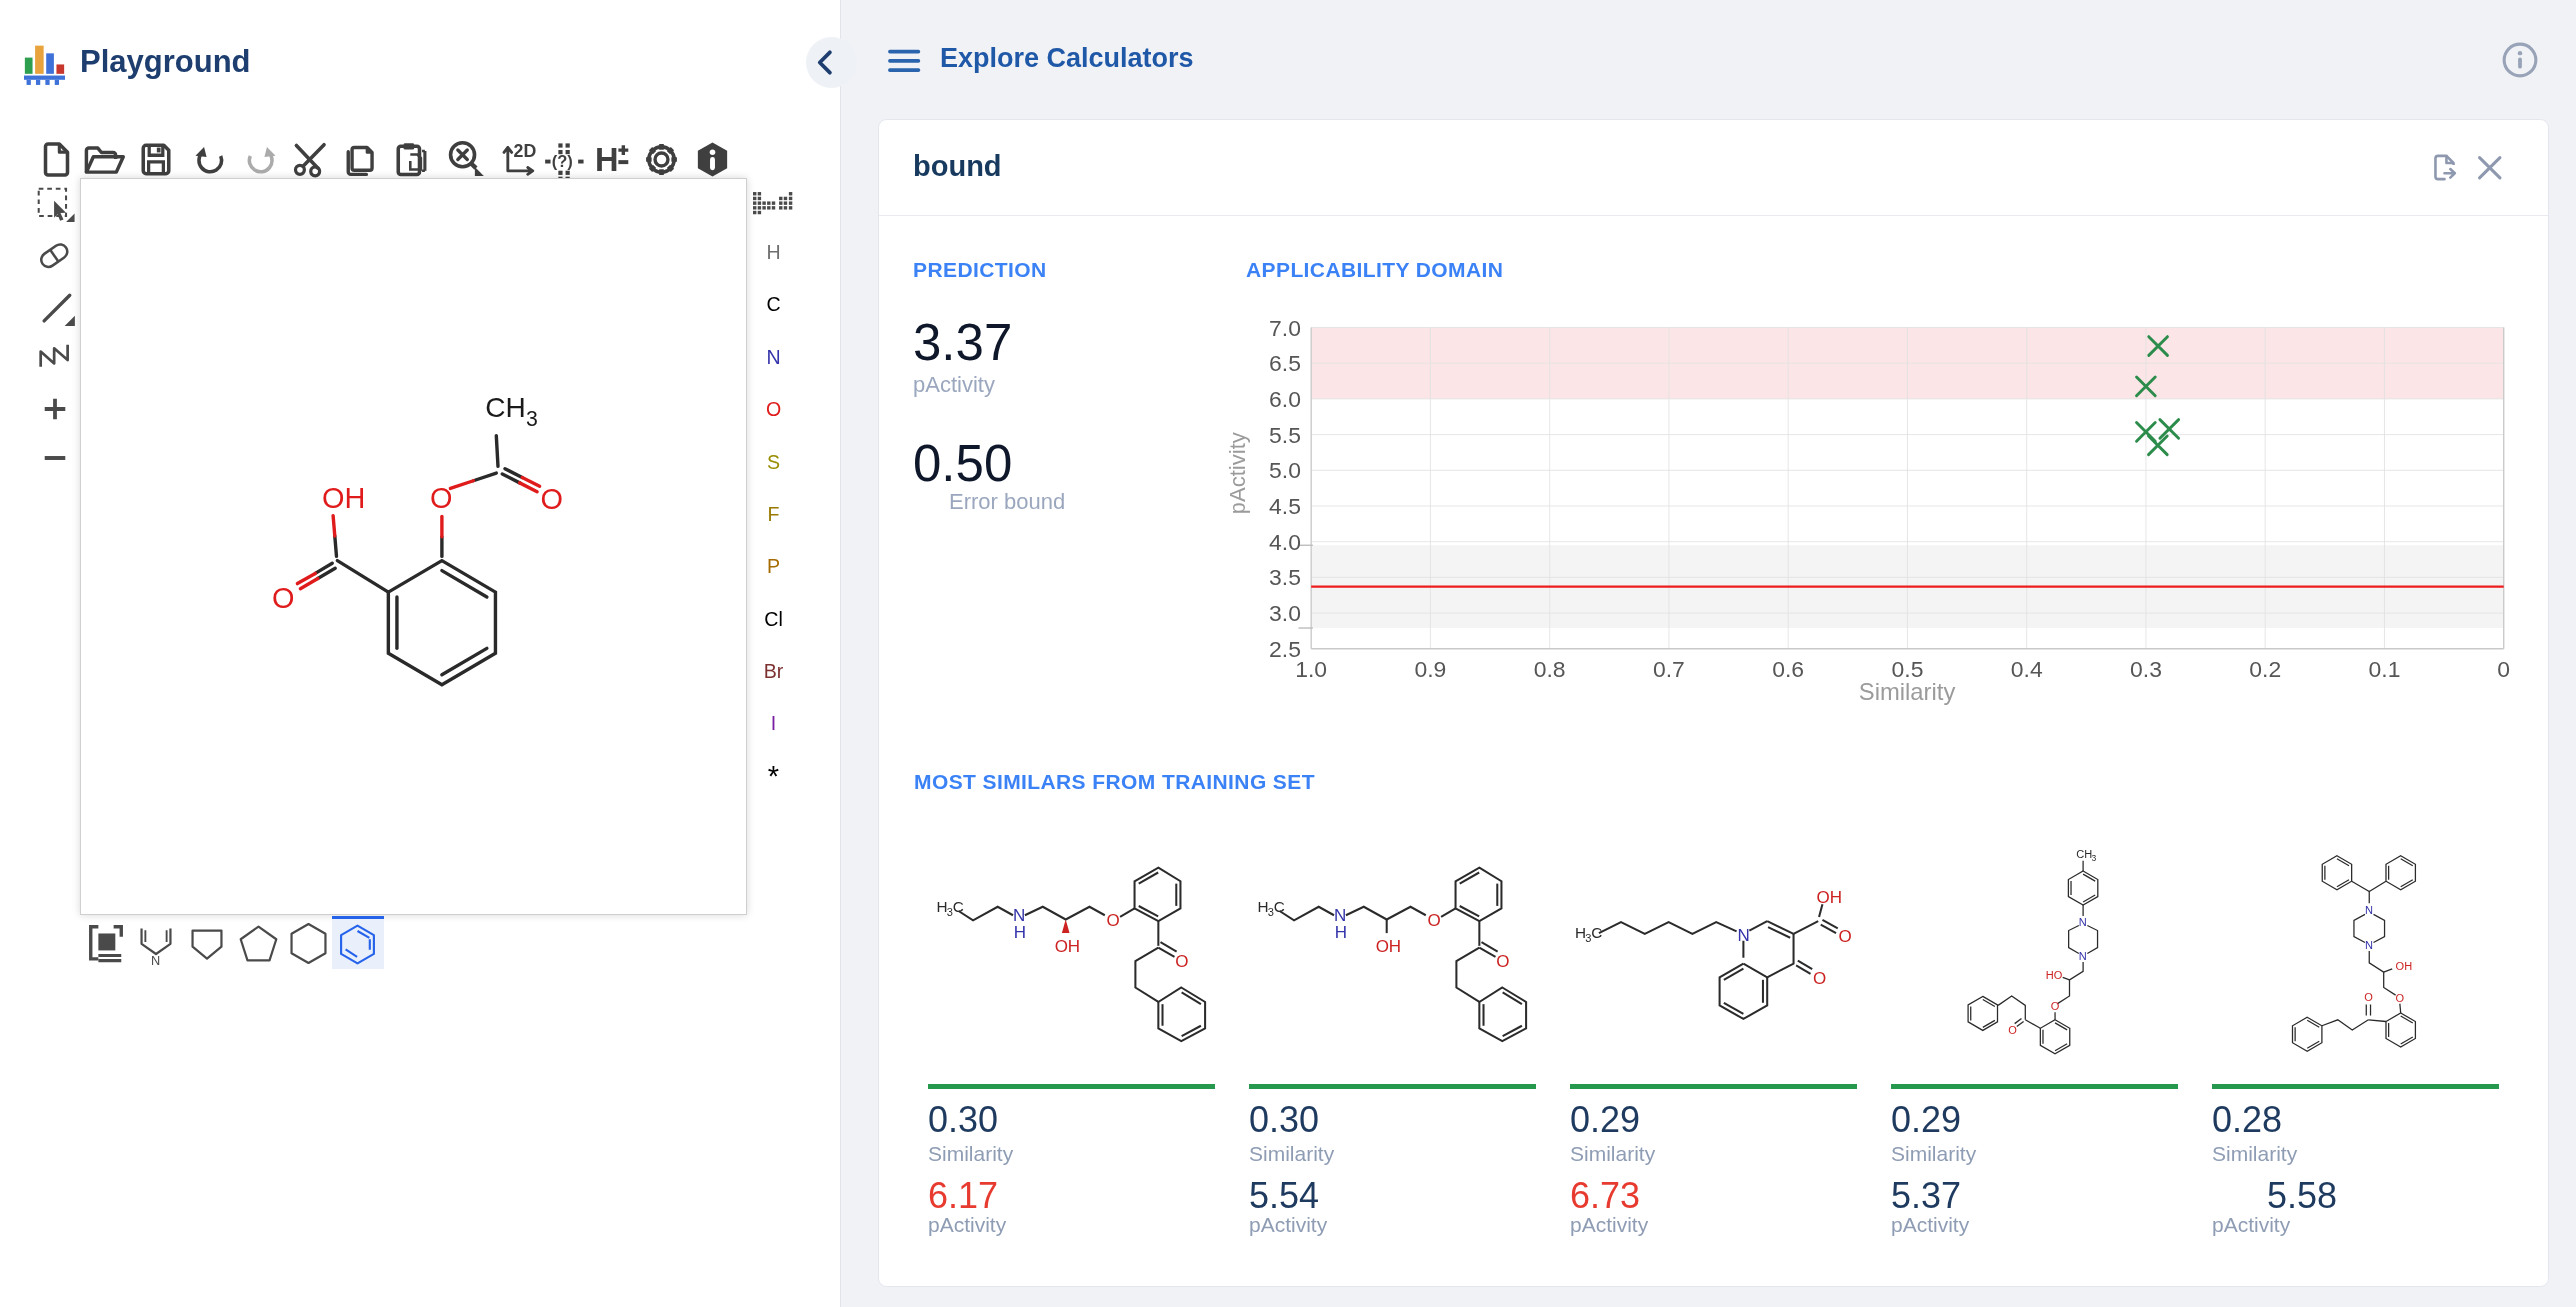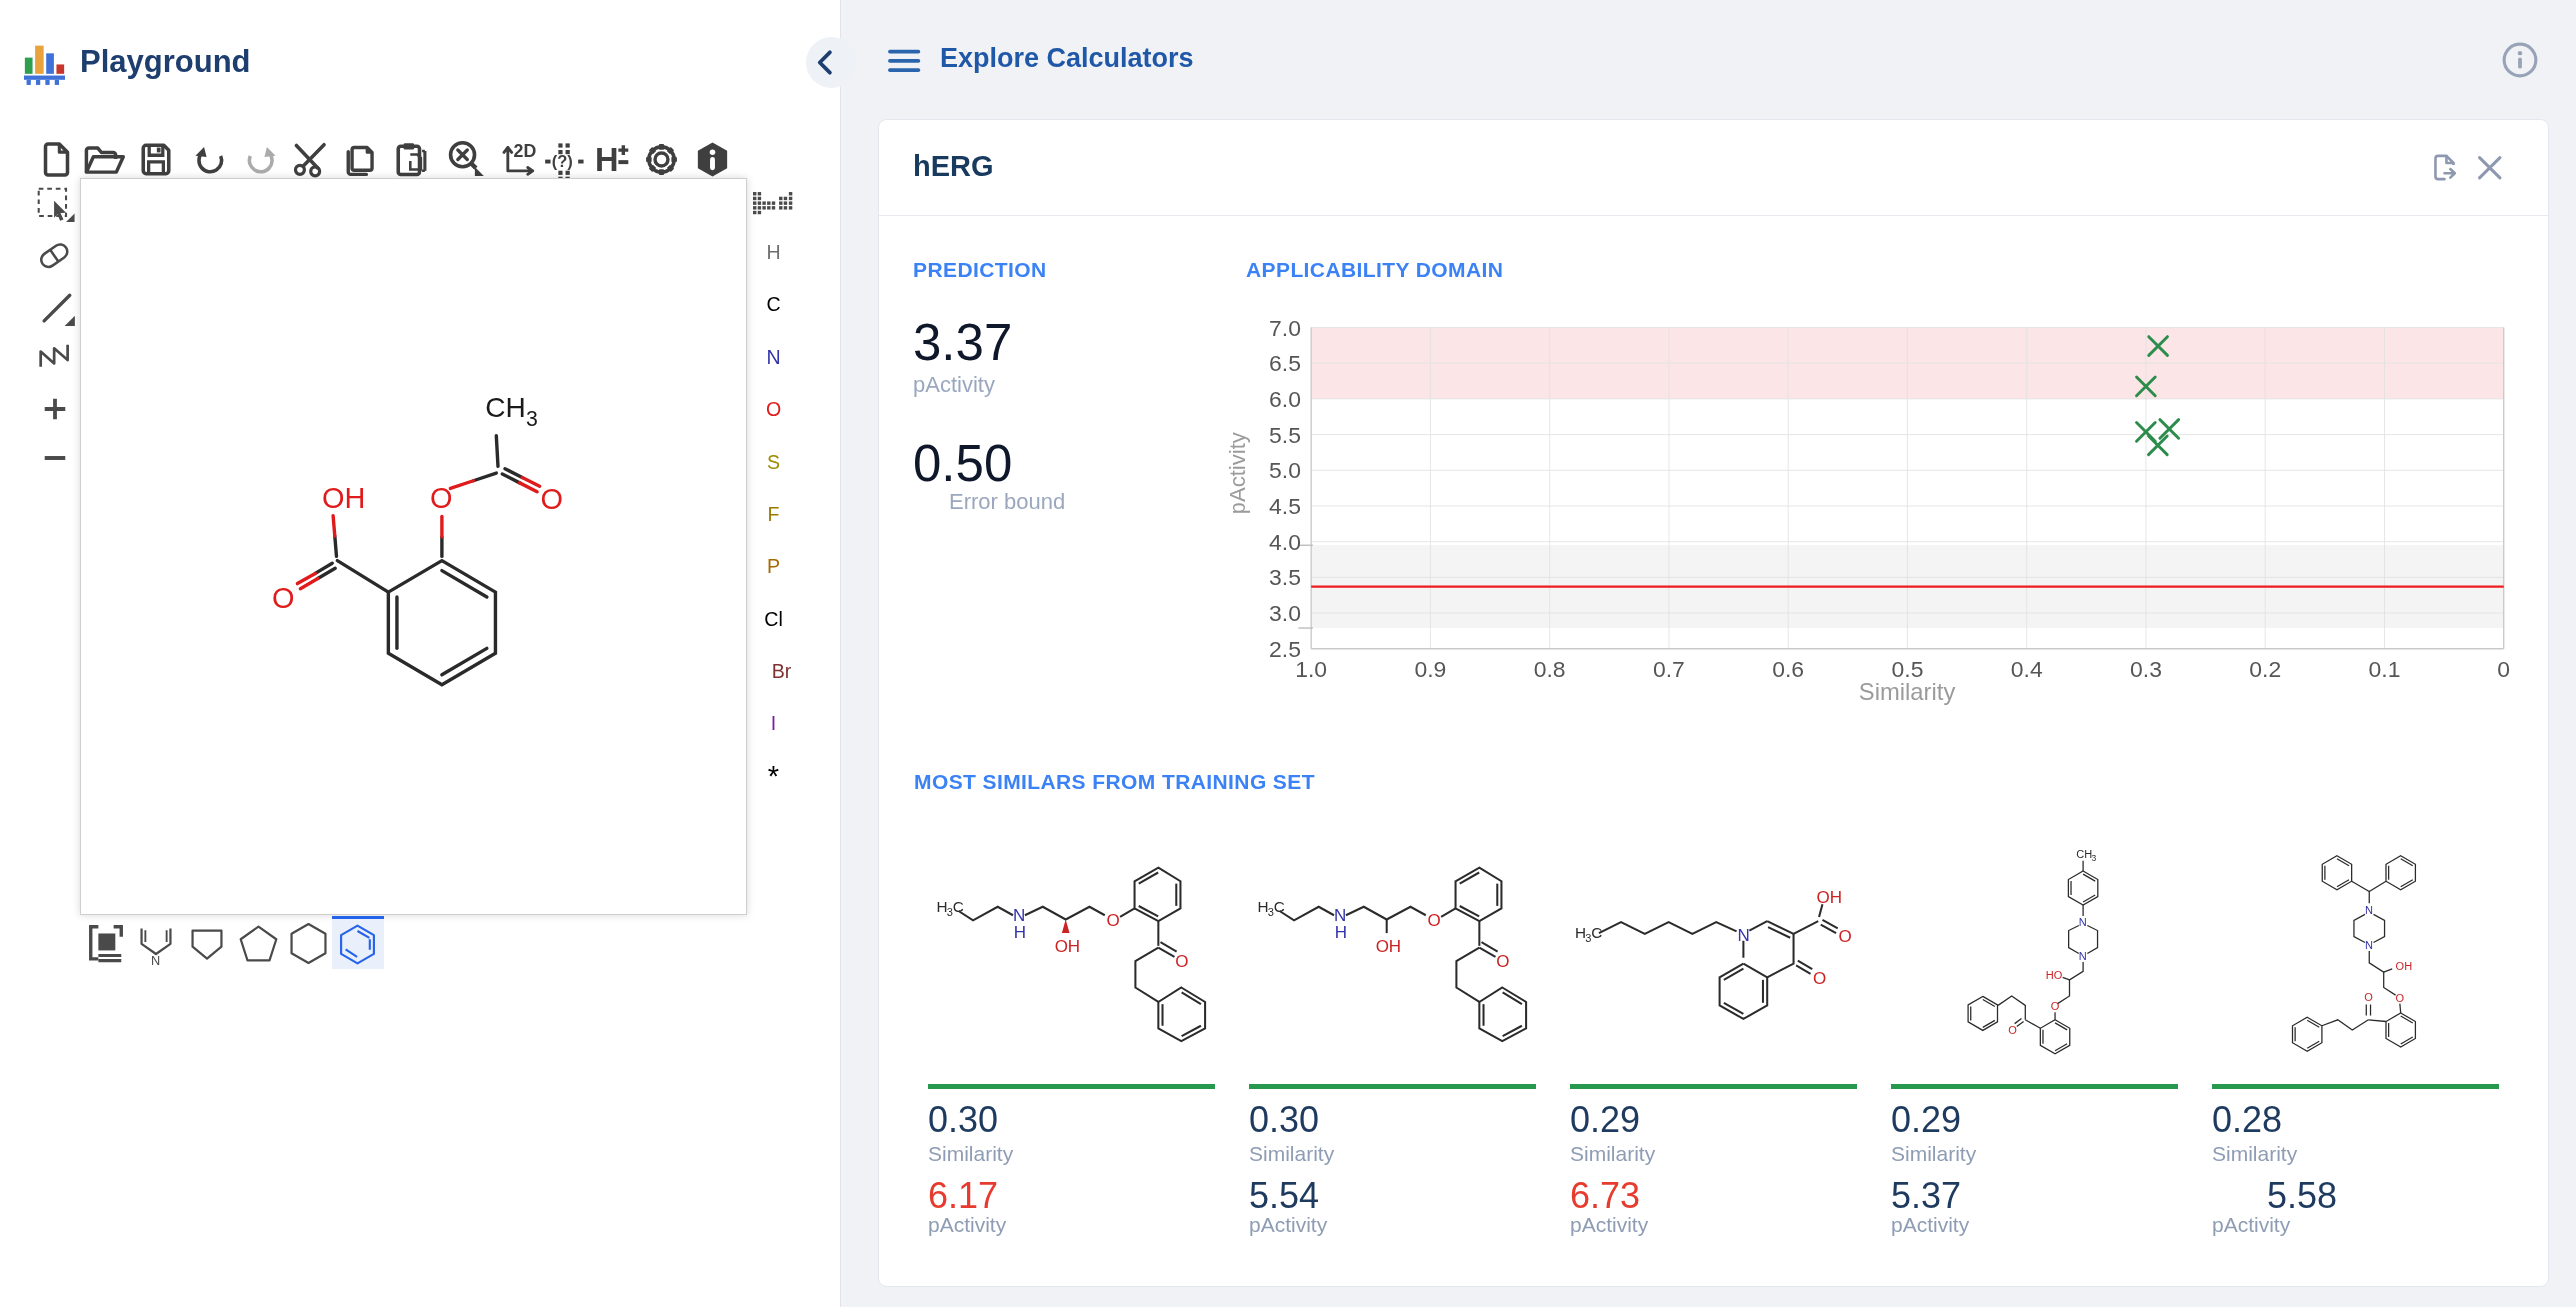--- a/index.html
+++ b/index.html
@@ -222,21 +222,21 @@
       </g>
     </svg>
     <div class="abs" style="left:748px;top:241px;width:51px;text-align:center;font-size:19.6px;color:#6f6f6f;">H</div>
     <div class="abs" style="left:748px;top:293px;width:51px;text-align:center;font-size:19.6px;color:#000000;">C</div>
     <div class="abs" style="left:748px;top:346px;width:51px;text-align:center;font-size:19.6px;color:#3333aa;">N</div>
     <div class="abs" style="left:748px;top:398px;width:51px;text-align:center;font-size:19.6px;color:#e01b1b;">O</div>
     <div class="abs" style="left:748px;top:451px;width:51px;text-align:center;font-size:19.6px;color:#9a8d00;">S</div>
     <div class="abs" style="left:748px;top:503px;width:51px;text-align:center;font-size:19.6px;color:#997a00;">F</div>
     <div class="abs" style="left:748px;top:555px;width:51px;text-align:center;font-size:19.6px;color:#a66b00;">P</div>
     <div class="abs" style="left:748px;top:608px;width:51px;text-align:center;font-size:19.6px;color:#000000;">Cl</div>
-    <div class="abs" style="left:748px;top:660px;width:51px;text-align:center;font-size:19.6px;color:#7d3030;padding-left:8px;">Br</div>
+    <div class="abs" style="left:748px;top:660px;width:51px;text-align:center;font-size:19.6px;color:#7d3030;">Br</div>
     <div class="abs" style="left:748px;top:712px;width:51px;text-align:center;font-size:19.6px;color:#7a1fa2;">I</div>
     <div class="abs" style="left:748px;top:760px;width:51px;text-align:center;font-size:29px;color:#000000;">*</div>
 
     <svg class="abs" style="left:88px;top:925px;" width="36" height="39" viewBox="0 0 42 46">
       <path d="M12 2 H3 V40 H12" fill="none" stroke="#4a4a4a" stroke-width="4"></path>
       <path d="M30 2 H39 V14" fill="none" stroke="#4a4a4a" stroke-width="4"></path>
       <rect x="12" y="10" width="20" height="20" fill="#4a4a4a"></rect>
       <path d="M12 36 H39 M12 42 H39" stroke="#4a4a4a" stroke-width="3.6"></path>
     </svg>
     <svg class="abs" style="left:139px;top:925px;" width="34" height="41" viewBox="0 0 40 48">
@@ -269,21 +269,21 @@
     </svg>
     <div class="abs" style="left:99px;top:43px;font-size:27px;font-weight:bold;color:#2058a8;">Explore Calculators</div>
     <svg class="abs" style="left:1661px;top:42px;" width="36" height="36" viewBox="0 0 42 42">
       <circle cx="21" cy="21" r="18.5" stroke="#98a3b8" stroke-width="3.6" fill="none"></circle>
       <circle cx="21" cy="13" r="2.6" fill="#98a3b8"></circle>
       <rect x="18.8" y="18" width="4.4" height="13" rx="2.2" fill="#98a3b8"></rect>
     </svg>
 
     <div id="card">
       <div id="cardhdr"></div>
-      <div id="herg">hERG</div>
+      <div id="herg">bound</div>
 
       <svg class="abs" style="left:1550px;top:32px;" width="31" height="31" viewBox="0 0 24 24">
         <path d="M13.5 3 H7 a2 2 0 0 0 -2 2 v14 a2 2 0 0 0 2 2 h5" fill="none" stroke="#8e99af" stroke-width="2" stroke-linecap="round"></path>
         <path d="M13.5 3 L19 8.5 V10" fill="none" stroke="#8e99af" stroke-width="2" stroke-linejoin="round"></path>
         <path d="M13.5 3 V8.5 H19" fill="none" stroke="#8e99af" stroke-width="2" stroke-linejoin="round"></path>
         <path d="M12 16.5 H20 M20 16.5 L16.5 13.2 M20 16.5 L16.5 19.8" fill="none" stroke="#8e99af" stroke-width="2" stroke-linecap="round" stroke-linejoin="round"></path>
       </svg>
       <svg class="abs" style="left:1598px;top:35px;" width="25.5" height="25.5" viewBox="0 0 30 30">
         <path d="M3 3 L27 27 M27 3 L3 27" stroke="#8e99af" stroke-width="3.6" stroke-linecap="round"></path>
       </svg>

